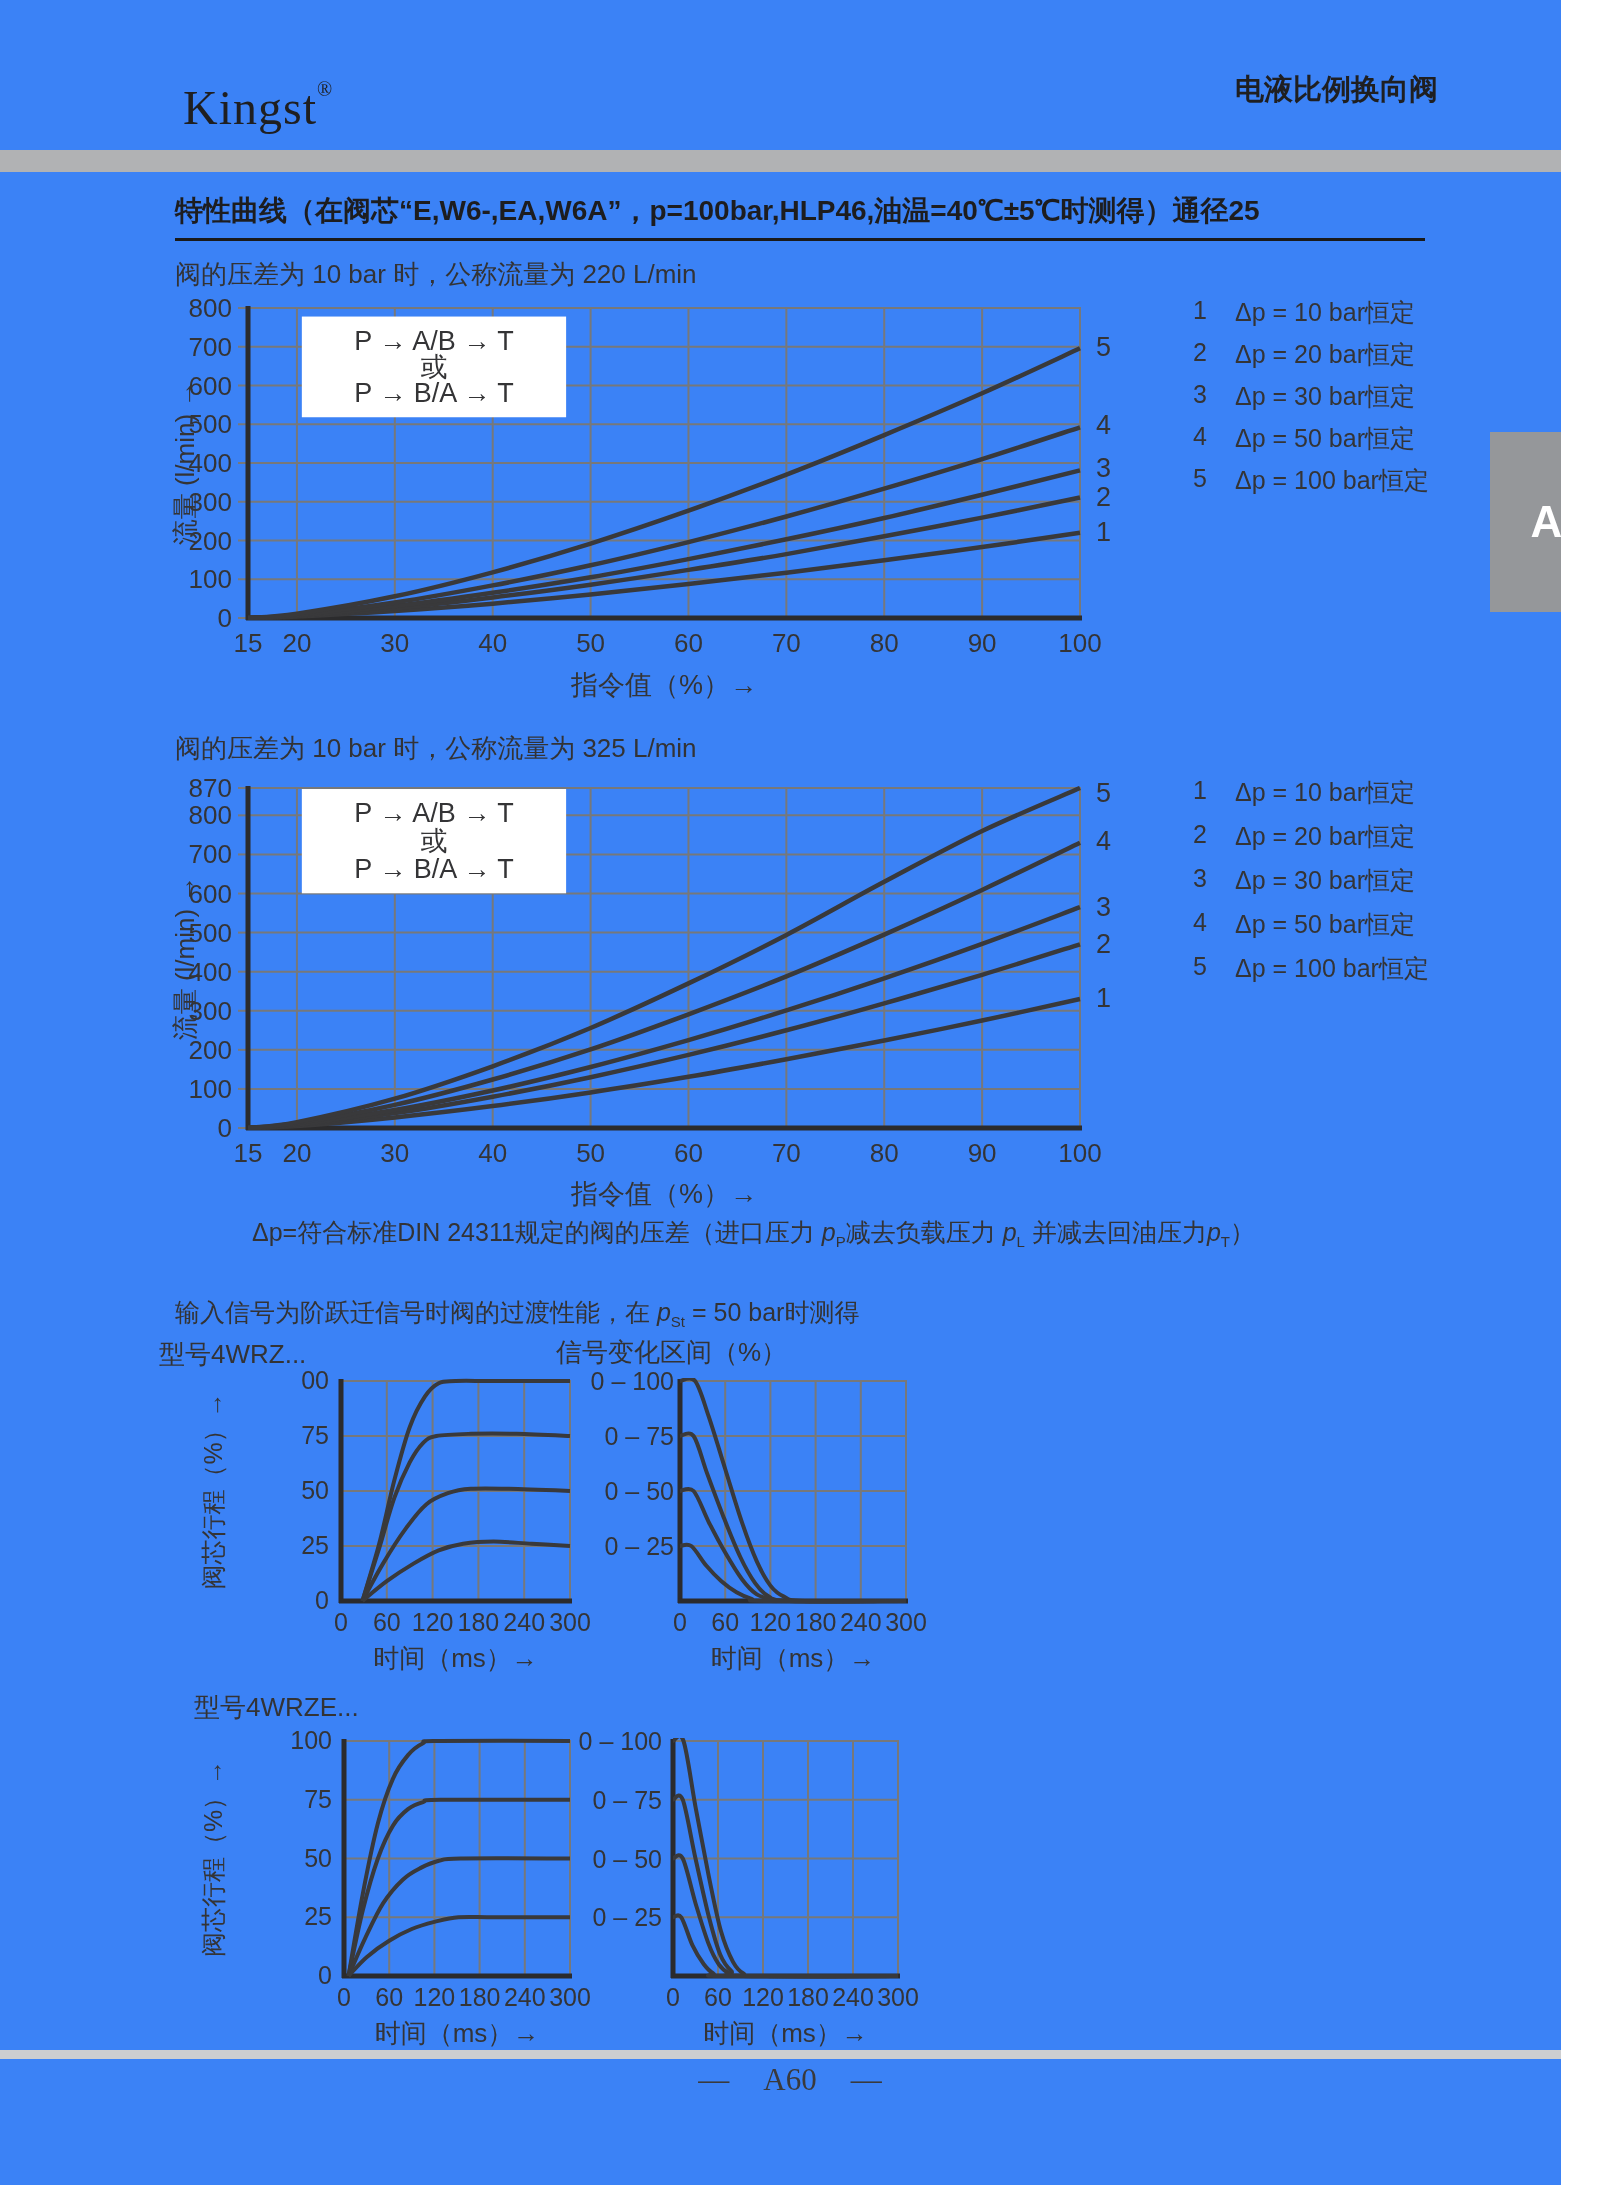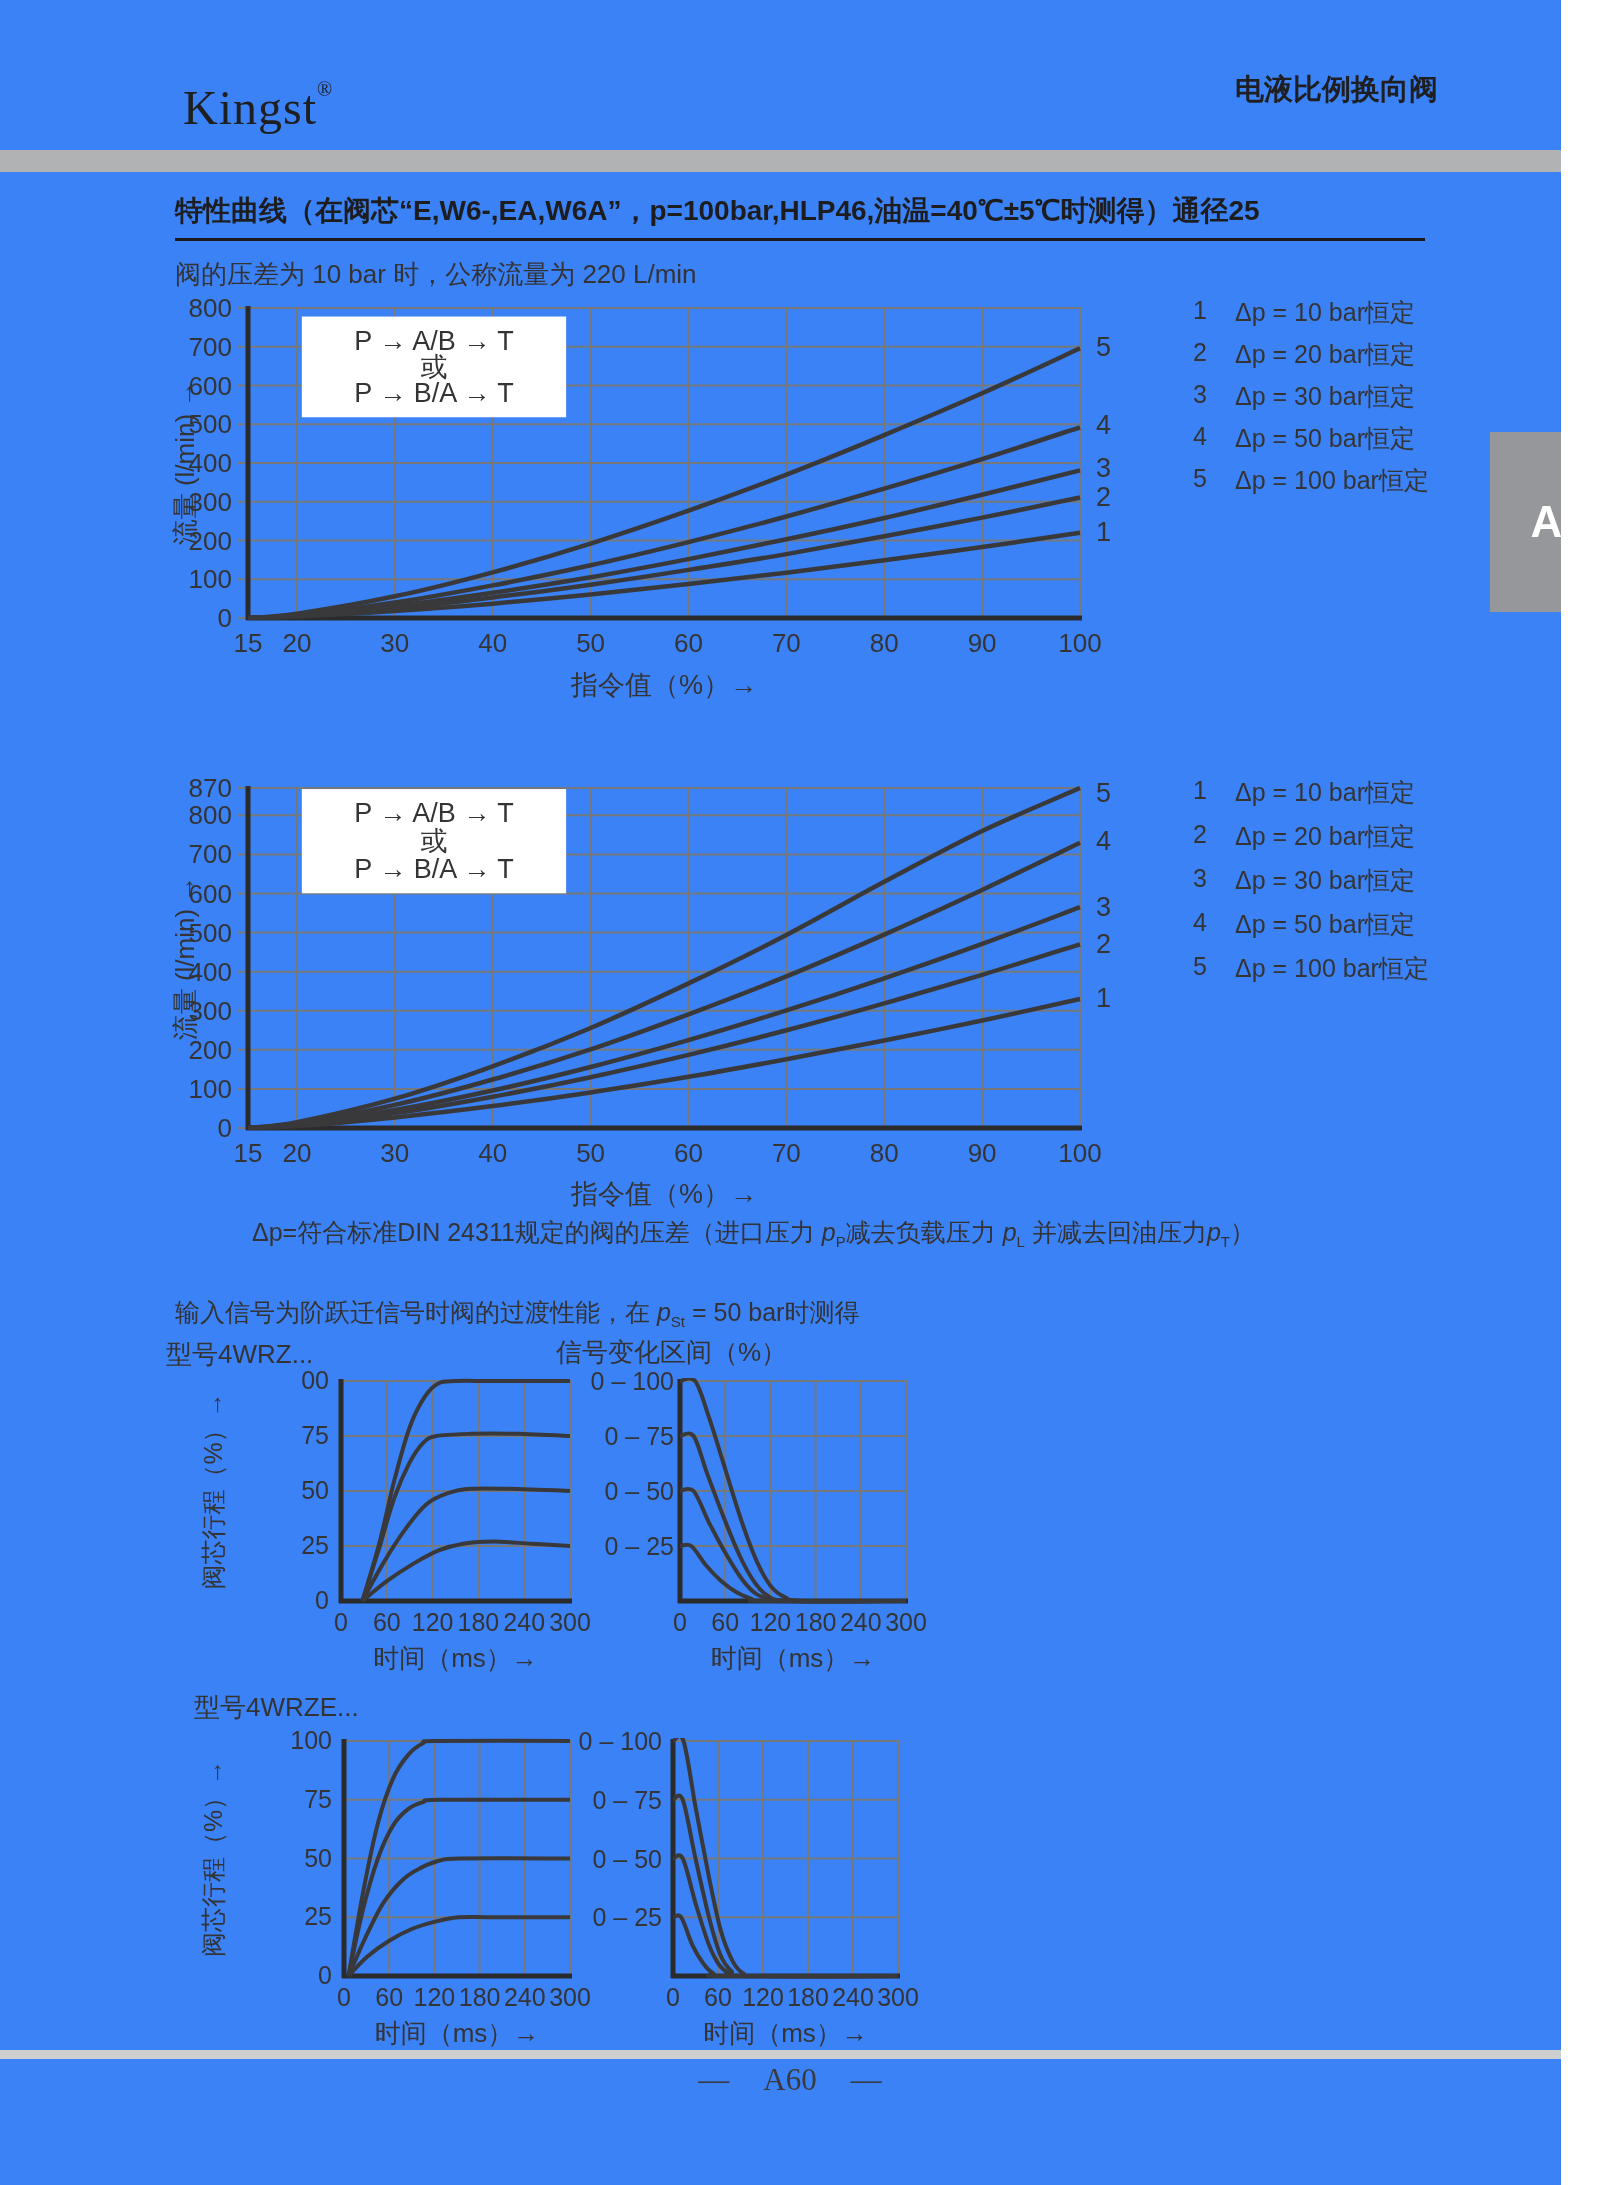--- a/index.html
+++ b/index.html
@@ -29,21 +29,21 @@
   #legend2 .lrow{height:44px;}
   .legend .lnum{width:42px;}
   .side-tab{position:absolute;left:1490px;top:432px;width:113px;height:180px;background:#95979a;
             display:flex;align-items:center;justify-content:center;}
   .side-tab span{color:#ffffff;font-size:44px;font-weight:bold;}
   .note{position:absolute;left:252px;top:1216px;font-size:25px;color:#333335;}
   .pvar{font-style:italic;}
   .sub{font-size:15px;vertical-align:-6px;}
   .step-heading{position:absolute;left:175px;top:1296px;font-size:25px;color:#333335;}
   .model-label{position:absolute;font-size:26px;color:#333335;}
-  #model1{left:166px;top:1337px;text-align:right;}
+  #model1{left:159px;top:1337px;text-align:right;}
   #model2{left:178px;top:1690px;margin-left:16px;}
   .signal-header{position:absolute;left:556px;top:1335px;font-size:26px;color:#333335;}
   .ranges{position:absolute;font-size:25px;color:#343436;}
   #ranges1{left:552px;top:1367px;width:122px;}
   #ranges2{left:544px;top:1727px;width:118px;}
   .ranges div{position:absolute;right:0;height:28px;line-height:28px;white-space:nowrap;}
   .bar-bottom{position:absolute;left:0;top:2050px;width:1603px;height:9px;background:#cdced0;}
   .footer-text{position:absolute;left:0;top:2062px;width:1580px;text-align:center;
                font-family:"Liberation Serif",serif;font-size:31px;color:#3a3a3c;}
   .footer-text .gap{display:inline-block;width:34px;}
@@ -147,20 +147,21 @@
       <div class="lrow">
         <span class="lnum">5</span>
         <span>Δp = 100 bar恒定</span>
       </div>
     </div>
 
   <div class="side-tab">
       <span>A</span>
     </div>
 
+  <div class="subtitle" id="subtitle2">阀的压差为 10 bar 时，公称流量为 325 L/min</div>
   <svg id="flow2" width="980" height="470">
       <clipPath id="flow2clip">
         <rect x="78" y="41" width="834" height="344"></rect>
       </clipPath>
       <rect x="78" y="43" width="832" height="340" fill="none" stroke="#77787a" stroke-width="2"></rect>
       <line x1="126.94117647058823" y1="43" x2="126.94117647058823" y2="383" stroke="#77787a" stroke-width="2"></line>
       <line x1="224.8235294117647" y1="43" x2="224.8235294117647" y2="383" stroke="#77787a" stroke-width="2"></line>
       <line x1="322.7058823529412" y1="43" x2="322.7058823529412" y2="383" stroke="#77787a" stroke-width="2"></line>
       <line x1="420.5882352941176" y1="43" x2="420.5882352941176" y2="383" stroke="#77787a" stroke-width="2"></line>
       <line x1="518.4705882352941" y1="43" x2="518.4705882352941" y2="383" stroke="#77787a" stroke-width="2"></line>

